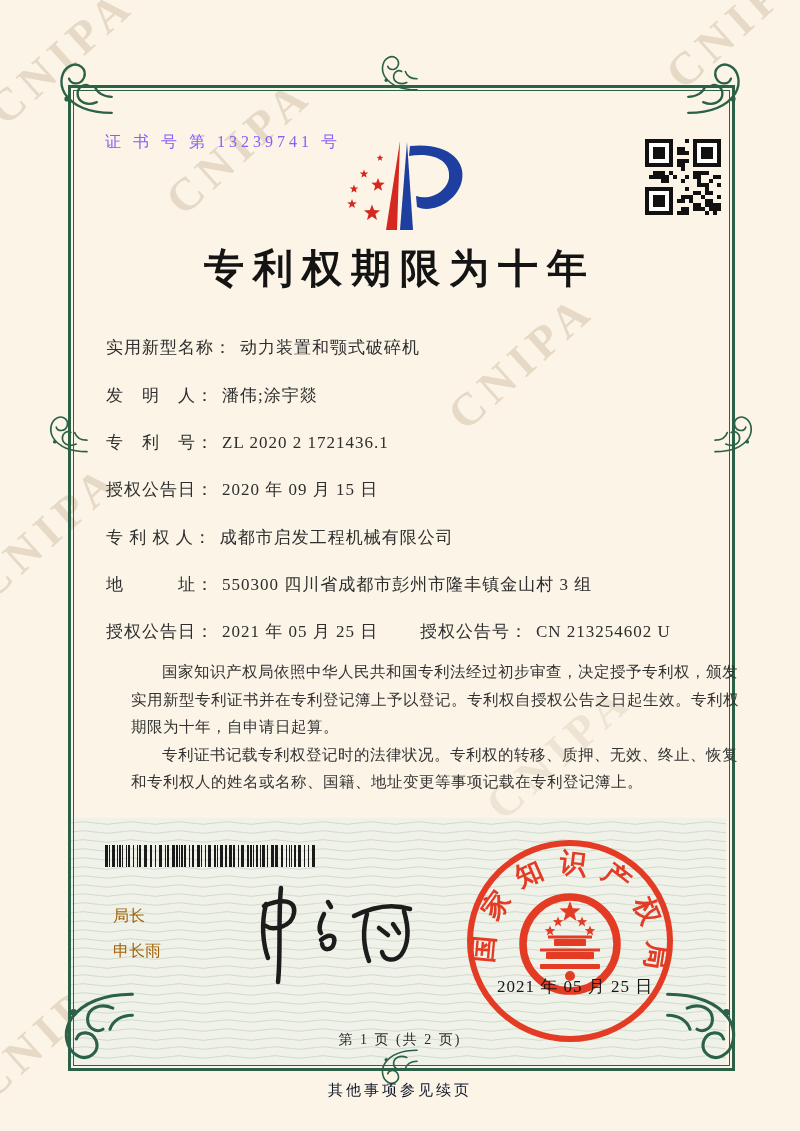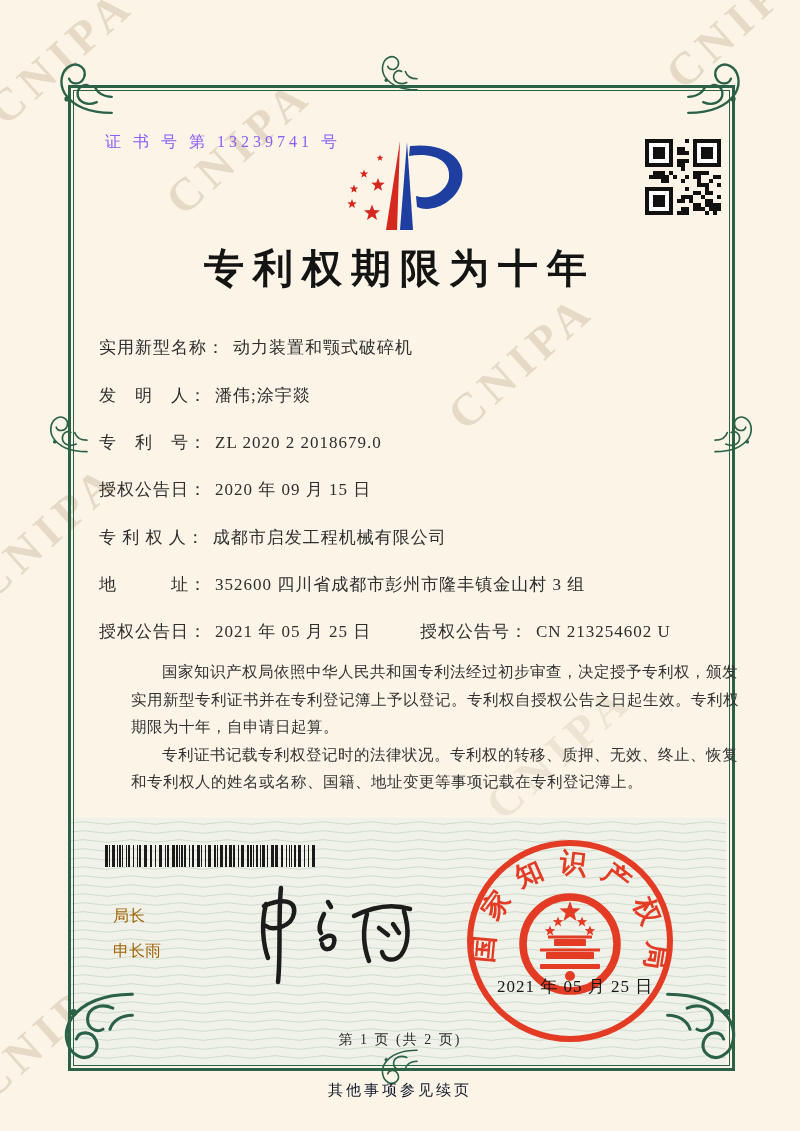--- a/index.html
+++ b/index.html
@@ -12,21 +12,21 @@
   .frame{position:absolute;left:68px;top:85px;width:661px;height:980px;
          border:3px solid var(--border_green);}
   .frame-inner{position:absolute;inset:2px;border:1px solid var(--border_green);}
   
   .certno{position:absolute;left:105px;top:132px;font-size:16px;letter-spacing:4px;color:#8b5cf6;}
   .logo{position:absolute;left:312px;top:133px;width:180px;height:105px;}
   .qr{position:absolute;left:645px;top:139px;width:76px;height:76px;}
   .title{position:absolute;left:0;right:0;top:241px;text-align:center;
          font-size:40px;font-weight:700;letter-spacing:9px;color:#141414;}
   
-  .row{position:absolute;left:99px;font-size:17px;letter-spacing:1px;color:#2e2e2e;white-space:nowrap;}
+  .row{position:absolute;left:106px;font-size:17px;letter-spacing:1px;color:#2e2e2e;white-space:nowrap;}
   .row .lbl{margin-right:8px;}
   .r0{top:336px}.r1{top:384px}.r2{top:431px}.r3{top:478px}.r4{top:526px}.r5{top:573px}.r6{top:620px}
   .r7{top:620px;left:420px}
   
   .paras{position:absolute;left:100px;top:658px;width:608px;font-size:15.5px;
          line-height:1.78;letter-spacing:.5px;color:#333;margin-left:31px;}
   .paras p{margin:0;text-indent:2em;}
   
   .waves{position:absolute;left:71px;top:818px;width:655px;height:247px;}
   .barcode{position:absolute;left:105px;top:845px;width:215px;height:22px;}
@@ -217,24 +217,24 @@
       <rect x="36" y="72" width="4" height="4" fill="#111"></rect>
       <rect x="40" y="72" width="4" height="4" fill="#111"></rect>
       <rect x="60" y="72" width="4" height="4" fill="#111"></rect>
       <rect x="68" y="72" width="4" height="4" fill="#111"></rect>
     </svg>
 
   <div class="title">专利权期限为十年</div>
 
   <div class="row r0"><span class="lbl">实用新型名称：</span><span>动力装置和颚式破碎机</span></div>
   <div class="row r1"><span class="lbl">发　明　人：</span><span>潘伟;涂宇燚</span></div>
-  <div class="row r2"><span class="lbl">专　利　号：</span><span>ZL 2020 2 2018679.0</span></div>
+  <div class="row r2"><span class="lbl">专　利　号：</span><span>ZL 2020 2 1721436.1</span></div>
   <div class="row r3"><span class="lbl">授权公告日：</span><span>2020 年 09 月 15 日</span></div>
   <div class="row r4"><span class="lbl">专 利 权 人：</span><span>成都市启发工程机械有限公司</span></div>
-  <div class="row r5"><span class="lbl">地　　　址：</span><span>352600 四川省成都市彭州市隆丰镇金山村 3 组</span></div>
+  <div class="row r5"><span class="lbl">地　　　址：</span><span>550300 四川省成都市彭州市隆丰镇金山村 3 组</span></div>
   <div class="row r6"><span class="lbl">授权公告日：</span><span>2021 年 05 月 25 日</span></div>
   <div class="row r7"><span class="lbl">授权公告号：</span><span>CN 213254602 U</span></div>
 
   <div class="paras">
     <p>国家知识产权局依照中华人民共和国专利法经过初步审查，决定授予专利权，颁发实用新型专利证书并在专利登记簿上予以登记。专利权自授权公告之日起生效。专利权期限为十年，自申请日起算。</p>
     <p>专利证书记载专利权登记时的法律状况。专利权的转移、质押、无效、终止、恢复和专利权人的姓名或名称、国籍、地址变更等事项记载在专利登记簿上。</p>
   </div>
 
   <svg class="barcode" id="barcode" viewBox="0 0 215 22">
       <rect x="0" y="0" width="3" height="22" fill="#1a1a1a"></rect>

